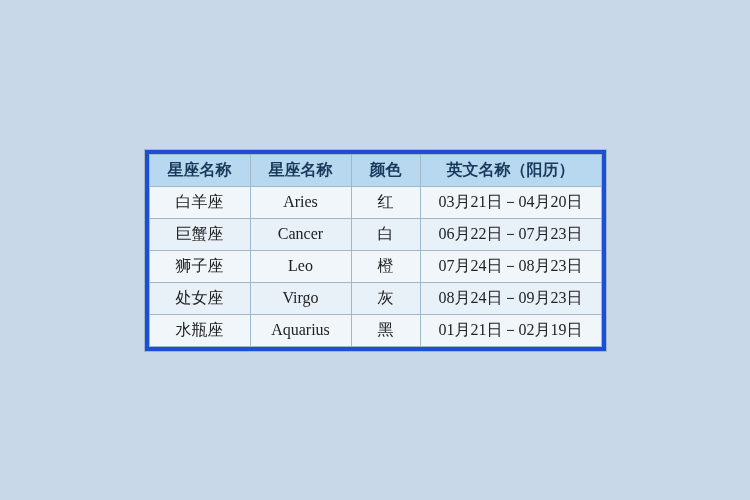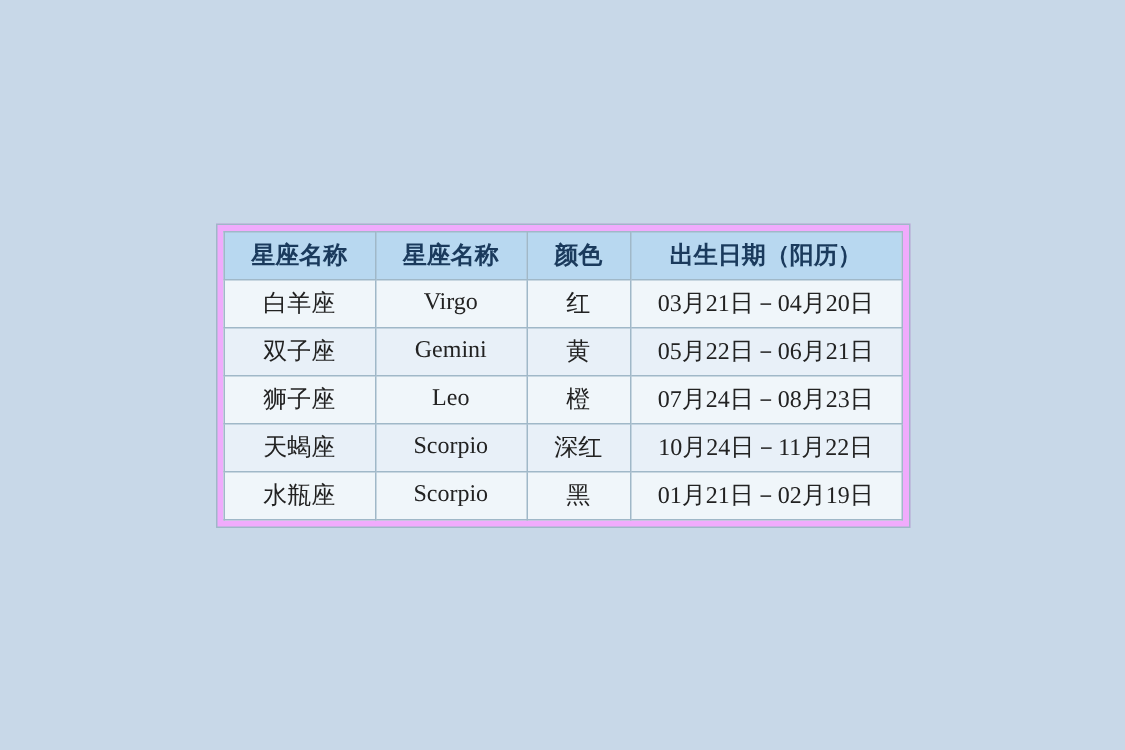--- a/index.html
+++ b/index.html
@@ -12,21 +12,21 @@
       width: 750px;
       height: 500px;
       background-color: #c8d8e8;
       display: flex;
       align-items: center;
       justify-content: center;
       font-family: "SimSun", "宋体", serif;
     }
 
     .table-container {
-      background-color: #f0abfc;
+      background-color: #1d4ed8;
       border: 1px solid #a0b8c8;
       padding: 4px;
     }
 
     table {
       border-collapse: collapse;
       background-color: #f0f6fa;
     }
 
     th, td {
@@ -59,50 +59,50 @@
 <body>
 
 <div class="table-container">
   <table>
     <thead>
       <tr>
 
       <th>星座名称</th>
           <th>星座名称</th>
           <th>颜色</th>
-          <th>出生日期（阳历）</th>
+          <th>英文名称（阳历）</th>
         </tr>
     </thead>
     <tbody>
 
     <tr>
           <td>白羊座</td>
-          <td>Virgo</td>
+          <td>Aries</td>
           <td>红</td>
           <td>03月21日－04月20日</td>
         </tr>
         <tr>
-          <td>双子座</td>
-          <td>Gemini</td>
-          <td>黄</td>
-          <td>05月22日－06月21日</td>
+          <td>巨蟹座</td>
+          <td>Cancer</td>
+          <td>白</td>
+          <td>06月22日－07月23日</td>
         </tr>
         <tr>
           <td>狮子座</td>
           <td>Leo</td>
           <td>橙</td>
           <td>07月24日－08月23日</td>
         </tr>
         <tr>
-          <td>天蝎座</td>
-          <td>Scorpio</td>
-          <td>深红</td>
-          <td>10月24日－11月22日</td>
+          <td>处女座</td>
+          <td>Virgo</td>
+          <td>灰</td>
+          <td>08月24日－09月23日</td>
         </tr>
         <tr>
           <td>水瓶座</td>
-          <td>Scorpio</td>
+          <td>Aquarius</td>
           <td>黑</td>
           <td>01月21日－02月19日</td>
         </tr>
       </tbody>
   </table>
 </div>
 
 </body></html>

